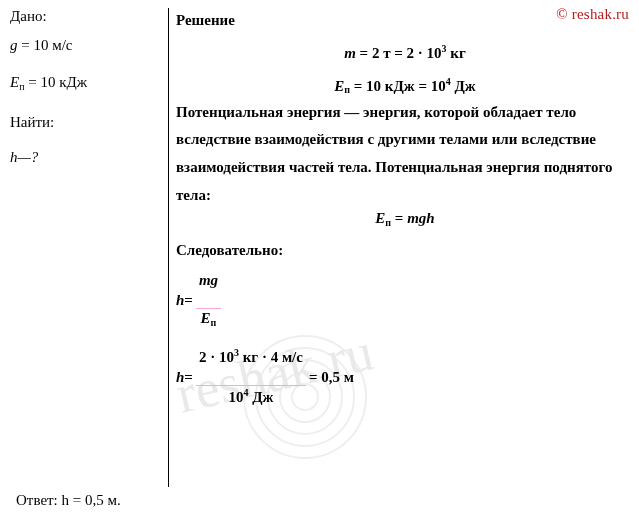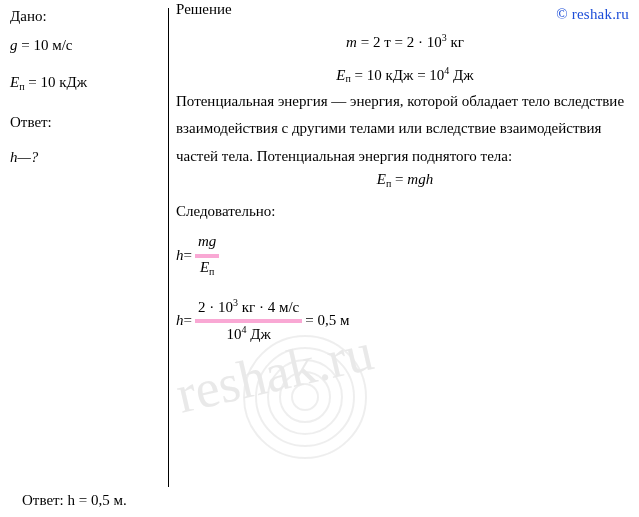--- a/index.html
+++ b/index.html
@@ -22,21 +22,21 @@
     height: 517px;
   }
 
   
   #watermark-top {
     position: absolute;
     top: 6px;
     right: 10px;
     font-family: "Liberation Serif", serif;
     font-size: 15px;
-    color: #1d4ed8;
+    color: #b91c1c;
     letter-spacing: 0.2px;
   }
 
   #watermark-center {
     position: absolute;
     left: 175px;
     top: 322px;
     width: 260px;
     height: 150px;
     pointer-events: none;
@@ -73,22 +73,23 @@
 
   #given-col {
     position: absolute;
     left: 10px;
     top: 8px;
     width: 152px;
   }
   #solution-col {
     position: absolute;
     left: 176px;
-    top: 1px;
+    top: 12px;
     width: 458px;
+    font-weight: bold;
   }
 
   .hdr {
     font-family: "Liberation Serif", serif;
     font-size: 15px;
     margin-bottom: 12px;
   }
   .hdr-it {
   }
 
@@ -130,41 +131,41 @@
   .frac {
     display: inline-block;
     vertical-align: middle;
     text-align: center;
     margin: 0 3px;
     position: relative;
     top: -1px;
   }
   .frac .num {
     display: block;
-    padding: 0 3px 4px 3px;
-    border-bottom: 4px solid #f9a8d4;
+    padding: 0 3px 19px 3px;
+    border-bottom: 1px solid #f9a8d4;
     white-space: nowrap;
   }
   .frac .den {
     display: block;
     padding: 1px 3px 0 3px;
     white-space: nowrap;
   }
 
   .eq-row {
     font-family: "Liberation Serif", serif;
     font-size: 15px;
     white-space: nowrap;
     display: flex;
     align-items: center;
   }
 
   #answer {
     position: absolute;
-    left: 22px;
+    left: 16px;
     top: 492px;
     font-family: "Liberation Serif", serif;
     font-size: 15px;
   }
 </style>
 </head>
 <body>
 
 <div id="page">
 
@@ -186,21 +187,21 @@
 
     <div class="given-line">
       <i class="v">g</i><span> = 10  м/с</span>
     </div>
 
 
     <div class="given-line">
       <i class="v">E</i><span class="sub">п</span><span> = 10 кДж</span>
     </div>
 
-    <div class="hdr hdr-it find" style="margin-top:22px;">Ответ:</div>
+    <div class="hdr hdr-it find" style="margin-top:22px;">Найти:</div>
 
     <div class="given-line" style="margin-top:18px;">
       <i class="v">h—?</i>
     </div>
   </div>
 
   <div id="solution-col">
 
     <div class="hdr" style="margin-bottom:14px;">Решение</div>
 

